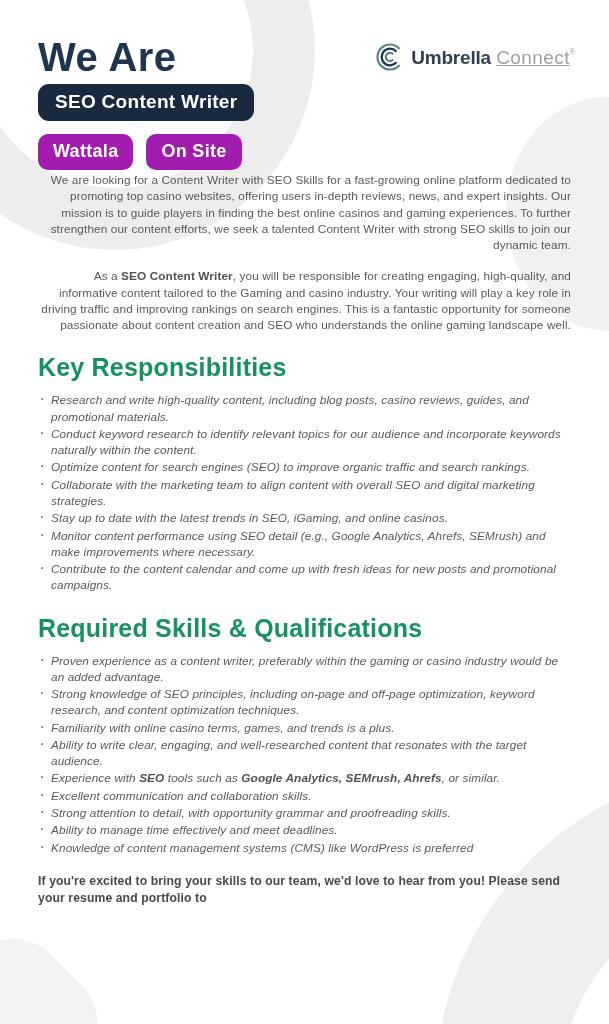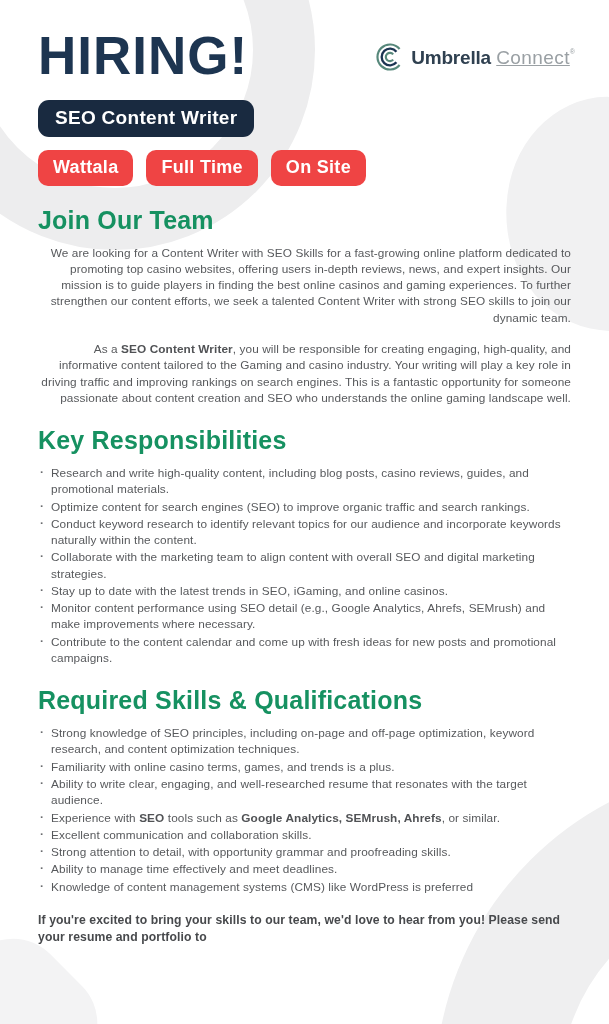--- a/index.html
+++ b/index.html
@@ -32,30 +32,30 @@
 
   
   .title-l1{font-size:40px;line-height:1.15;font-weight:700;color:#1d3551;letter-spacing:0.5px;margin:6px 0 4px 0;}
   .title-l2{font-size:53px;line-height:1.05;font-weight:700;color:#1d3551;letter-spacing:1px;margin:0 0 16px 0;}
   .role-badge{
     display:inline-block;background:#192a40;color:#ffffff;font-weight:700;font-size:19px;
     padding:7px 17px 8px 17px;border-radius:11px;letter-spacing:0.3px;margin-bottom:13px;
   }
   .tags{display:flex;gap:13px;margin-bottom:2px;}
   .tag{
-    display:inline-block;background:#ef4444;color:#ffffff;font-weight:700;font-size:18px;
+    display:inline-block;background:#a21caf;color:#ffffff;font-weight:700;font-size:18px;
     padding:7px 15px 8px 15px;border-radius:10px;letter-spacing:0.3px;
   }
 
   
   h2.sec{font-size:25px;font-weight:700;color:#169161;letter-spacing:0.2px;margin:20px 0 10px 0;}
   p.body, li.body{font-size:11.8px;line-height:1.38;color:#57595c;letter-spacing:0.1px;}
   p.body{margin:0 0 15px 0;text-align:right;}
   ul.bullets{list-style:none;margin:0 0 4px 0;padding:0;}
-  ul.bullets li{position:relative;padding-left:13px;margin:0 0 1px 0;}
+  ul.bullets li{position:relative;padding-left:13px;margin:0 0 1px 0;font-style:italic;}
   ul.bullets li::before{content:"·";position:absolute;left:2px;top:-1px;color:#6a6c6f;font-weight:700;}
   b{font-weight:700;color:#505255;}
 
   
   .footer{margin-top:17px;font-size:12.2px;line-height:1.4;font-weight:600;color:#47494c;letter-spacing:0.1px;}
 </style>
 </head>
 <body>
 
 <div class="page">
@@ -71,52 +71,51 @@
         <path d="M29.5 8.4 A15 15 0 1 0 29.5 27.6" fill="none" stroke="#57887b" stroke-width="2.6"></path>
         <path d="M25.7 11.6 A10 10 0 1 0 25.7 24.4" fill="none" stroke="#1c3452" stroke-width="2.8"></path>
         <path d="M21.8 14.8 A5 5 0 1 0 21.8 21.2" fill="none" stroke="#57887b" stroke-width="2.6"></path>
       </svg>
     </span>
     <span class="logo-text"><span class="logo-bold">Umbrella</span> <span class="logo-light">Connect</span><sup class="logo-reg">®</sup></span>
   </div>
 
   <div class="content">
 
-    <div class="title-l2">HIRING!</div>
+    <div class="title-l1">We Are</div>
 
     <div>
       <span class="role-badge">SEO Content Writer</span>
     </div>
 
     <div class="tags">
       <span class="tag">Wattala</span>
-      <span class="tag">Full Time</span>
       <span class="tag">On Site</span>
     </div>
 
-    <h2 class="sec">Join Our Team</h2>
     <p class="body">We are looking for a Content Writer with SEO Skills for a fast-growing online platform dedicated to promoting top casino websites, offering users in-depth reviews, news, and expert insights. Our mission is to guide players in finding the best online casinos and gaming experiences. To further strengthen our content efforts, we seek a talented Content Writer with strong SEO skills to join our dynamic team.</p>
     <p class="body"><span>As a </span><b>SEO Content Writer</b><span>, you will be responsible for creating engaging, high-quality, and informative content tailored to the Gaming and casino industry. Your writing will play a key role in driving traffic and improving rankings on search engines. This is a fantastic opportunity for someone passionate about content creation and SEO who understands the online gaming landscape well.</span></p>
 
     <h2 class="sec">Key Responsibilities</h2>
     <ul class="bullets">
       <li class="body">Research and write high-quality content, including blog posts, casino reviews, guides, and promotional materials.</li>
+      <li class="body">Conduct keyword research to identify relevant topics for our audience and incorporate keywords naturally within the content.</li>
       <li class="body">Optimize content for search engines (SEO) to improve organic traffic and search rankings.</li>
-      <li class="body">Conduct keyword research to identify relevant topics for our audience and incorporate keywords naturally within the content.</li>
       <li class="body">Collaborate with the marketing team to align content with overall SEO and digital marketing strategies.</li>
       <li class="body">Stay up to date with the latest trends in SEO, iGaming, and online casinos.</li>
       <li class="body">Monitor content performance using SEO detail (e.g., Google Analytics, Ahrefs, SEMrush) and make improvements where necessary.</li>
       <li class="body">Contribute to the content calendar and come up with fresh ideas for new posts and promotional campaigns.</li>
     </ul>
 
     <h2 class="sec">Required Skills &amp; Qualifications</h2>
     <ul class="bullets">
+      <li class="body">Proven experience as a content writer, preferably within the gaming or casino industry would be an added advantage.</li>
       <li class="body">Strong knowledge of SEO principles, including on-page and off-page optimization, keyword research, and content optimization techniques.</li>
       <li class="body">Familiarity with online casino terms, games, and trends is a plus.</li>
-      <li class="body">Ability to write clear, engaging, and well-researched resume that resonates with the target audience.</li>
+      <li class="body">Ability to write clear, engaging, and well-researched content that resonates with the target audience.</li>
       <li class="body"><span>Experience with </span><b>SEO</b><span> tools such as </span><b>Google Analytics, SEMrush, Ahrefs</b><span>, or similar.</span></li>
       <li class="body">Excellent communication and collaboration skills.</li>
       <li class="body">Strong attention to detail, with opportunity grammar and proofreading skills.</li>
       <li class="body">Ability to manage time effectively and meet deadlines.</li>
       <li class="body">Knowledge of content management systems (CMS) like WordPress is preferred</li>
     </ul>
 
     <div class="footer">
       <span>If you're excited to bring your skills to our team, we'd love to hear from you! Please send your resume and portfolio to </span>
     </div>

